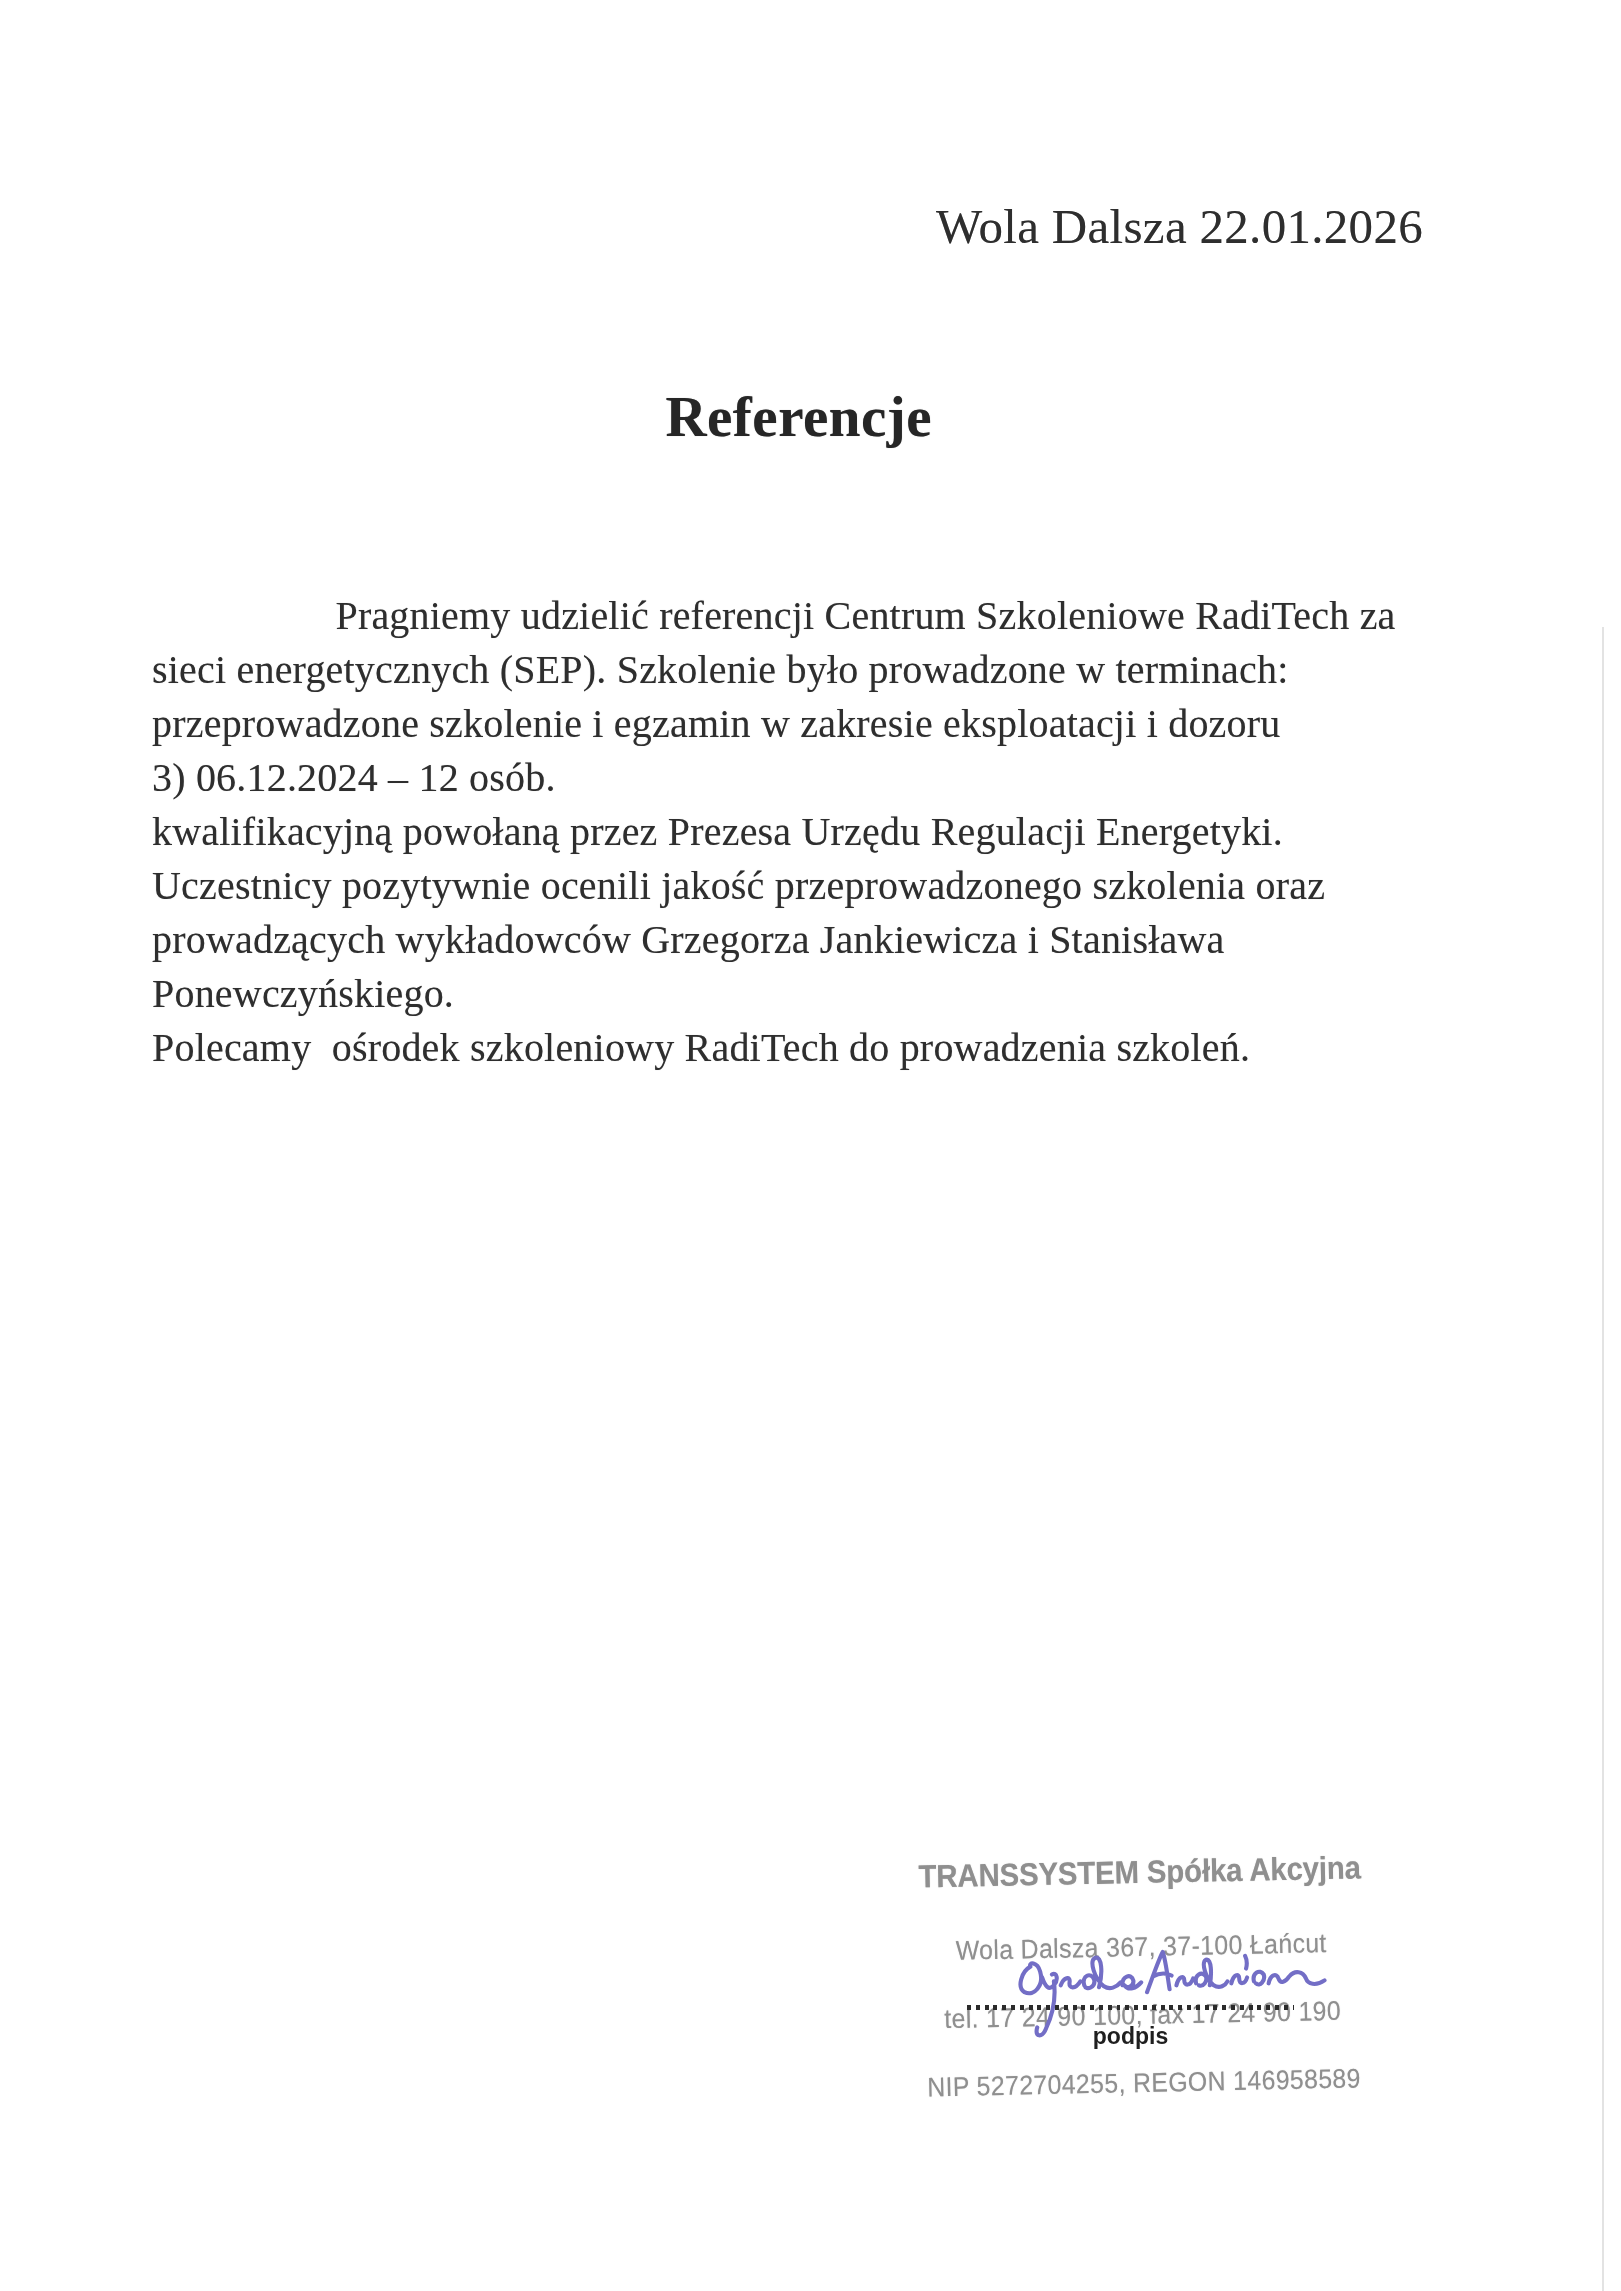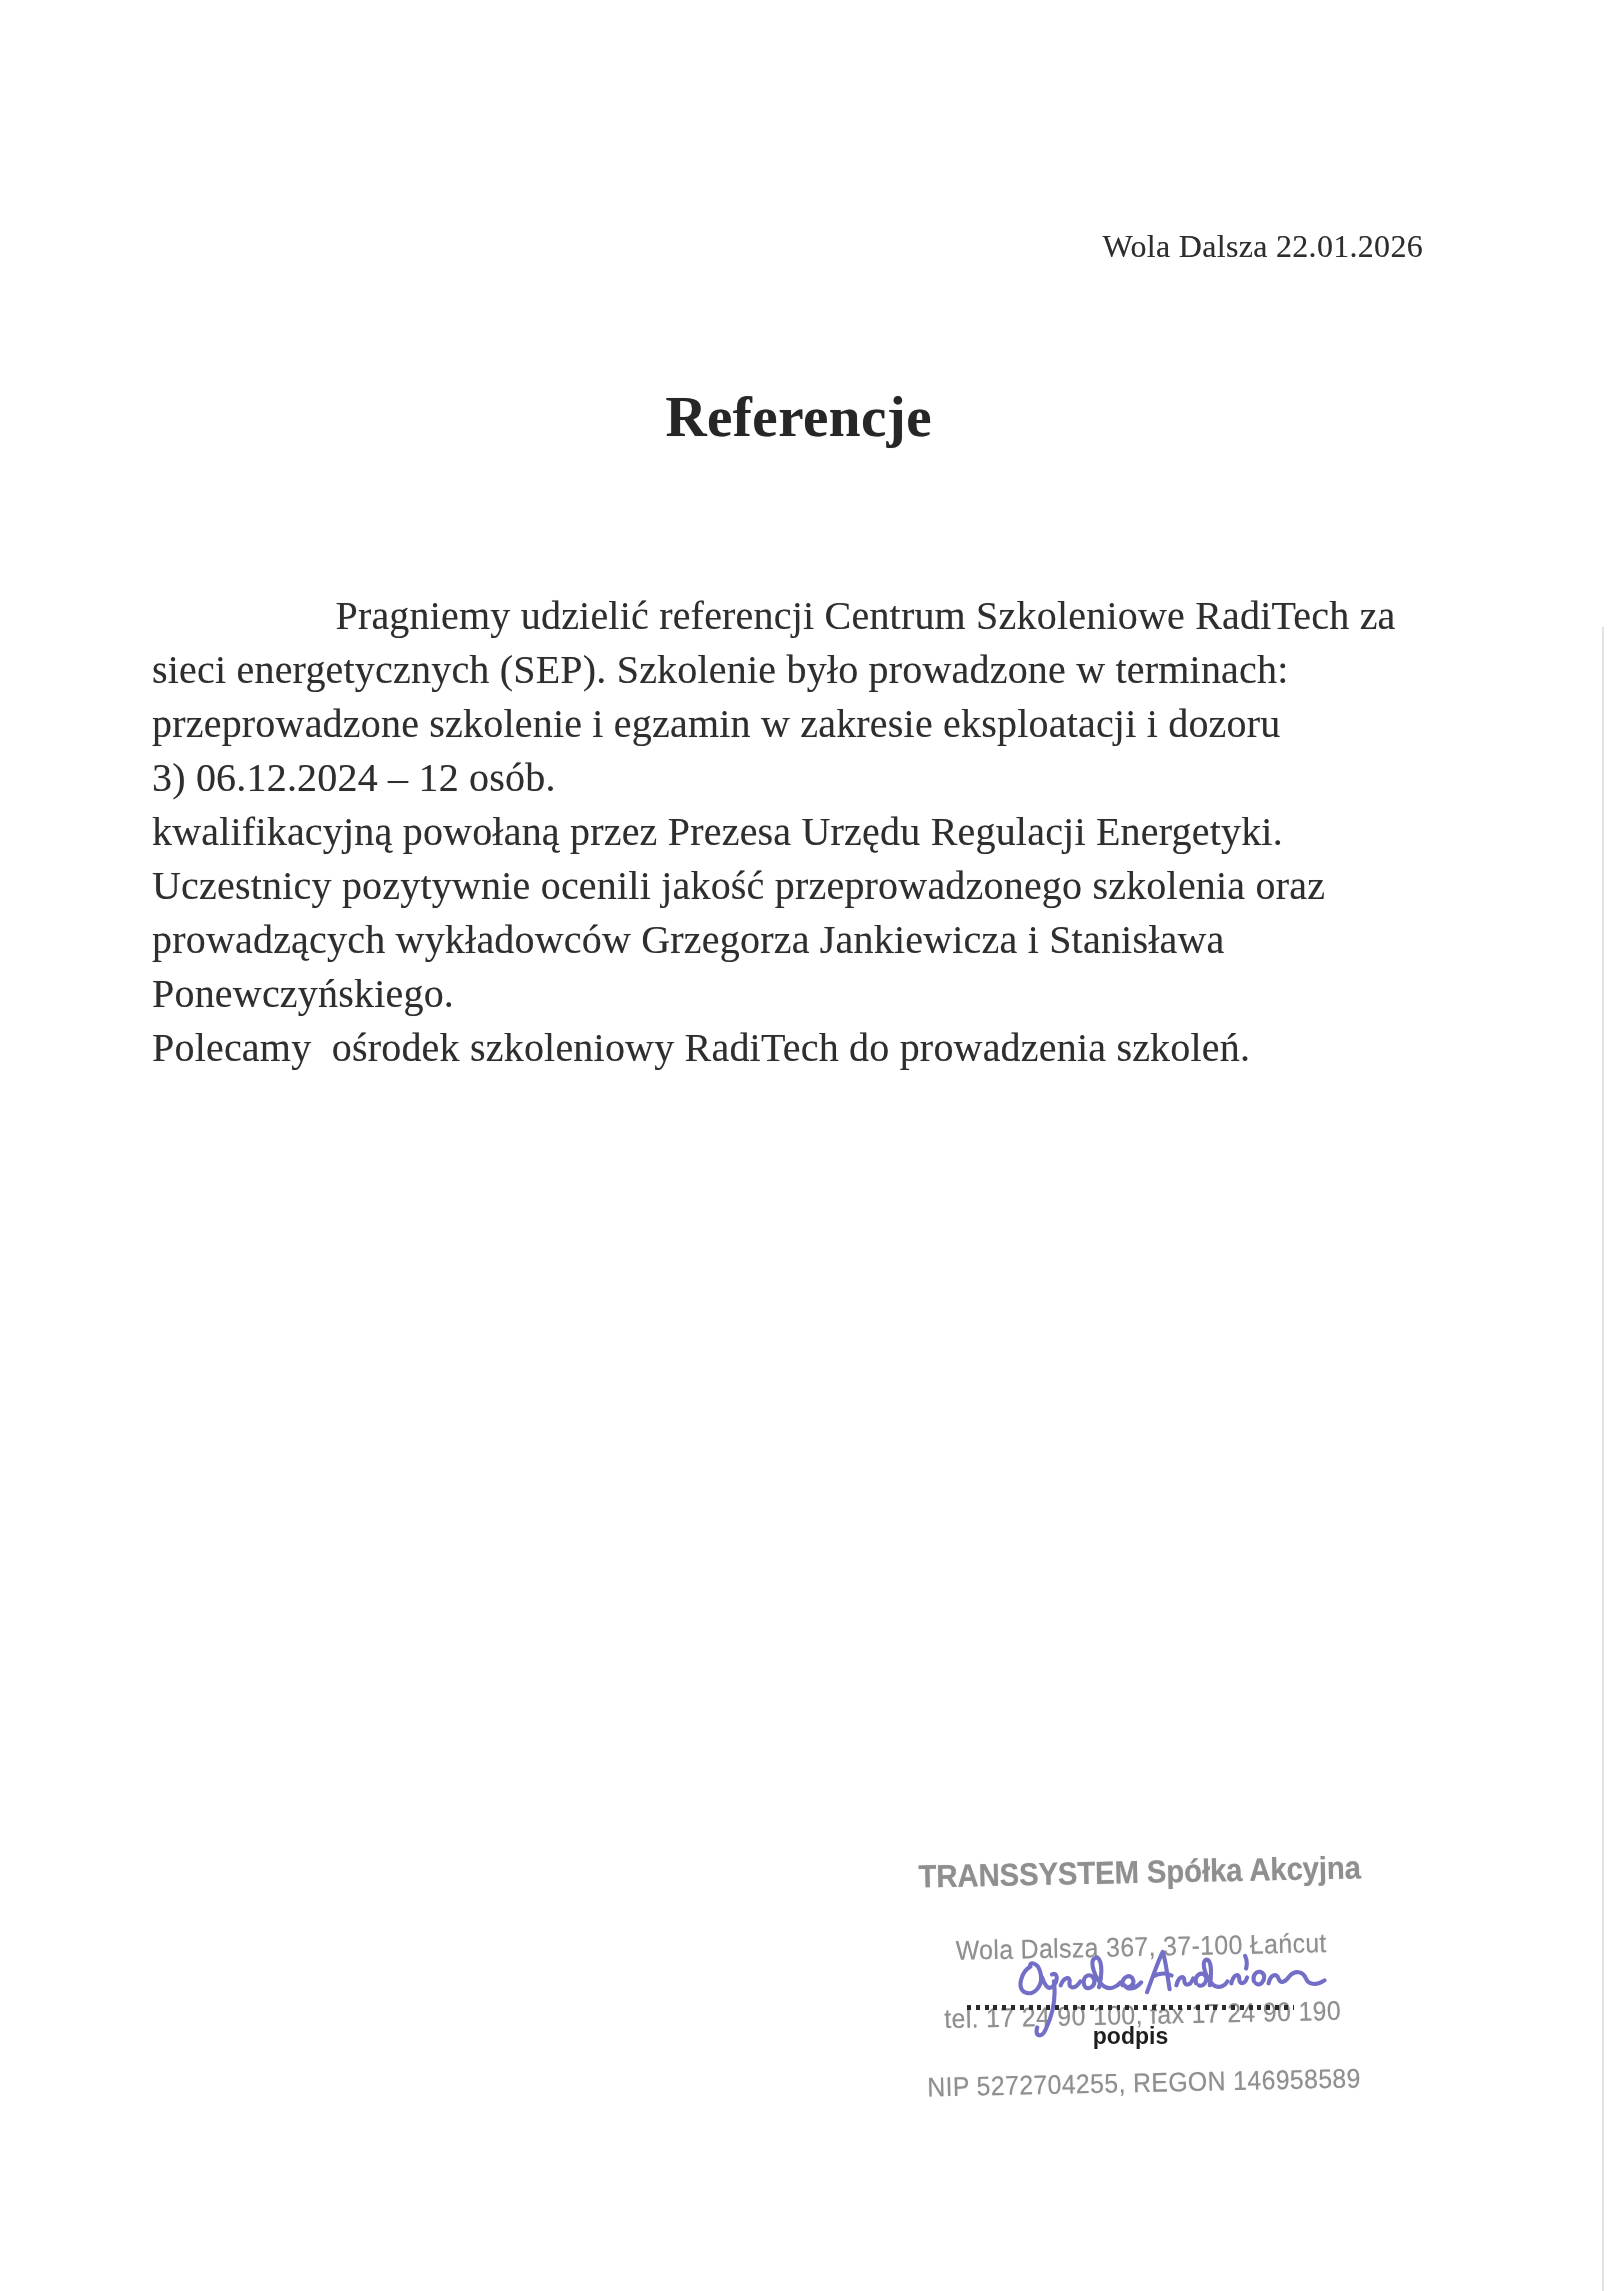--- a/index.html
+++ b/index.html
@@ -8,26 +8,25 @@
     width:1621px;height:2292px;
     background:#ffffff;
     overflow:hidden;
     font-family:"Liberation Serif", "DejaVu Serif", serif;
     color:#2e2e2e;
   }
   
   .date-line{
     position:absolute;
     top:198px;right:198px;
-    font-size:32px;
+    font-size:49px;
     letter-spacing:0.3px;
     color:#2e2e2e;
     text-shadow:0 0 0.6px rgba(40,40,40,.45);
     white-space:pre;
-    margin-top:30px;
   }
   
   .doc-title{
     position:absolute;
     top:384px;left:-11.8px;width:1621px;
     text-align:center;
     font-size:57px;
     font-weight:700;
     letter-spacing:0.5px;
     color:#262626;

